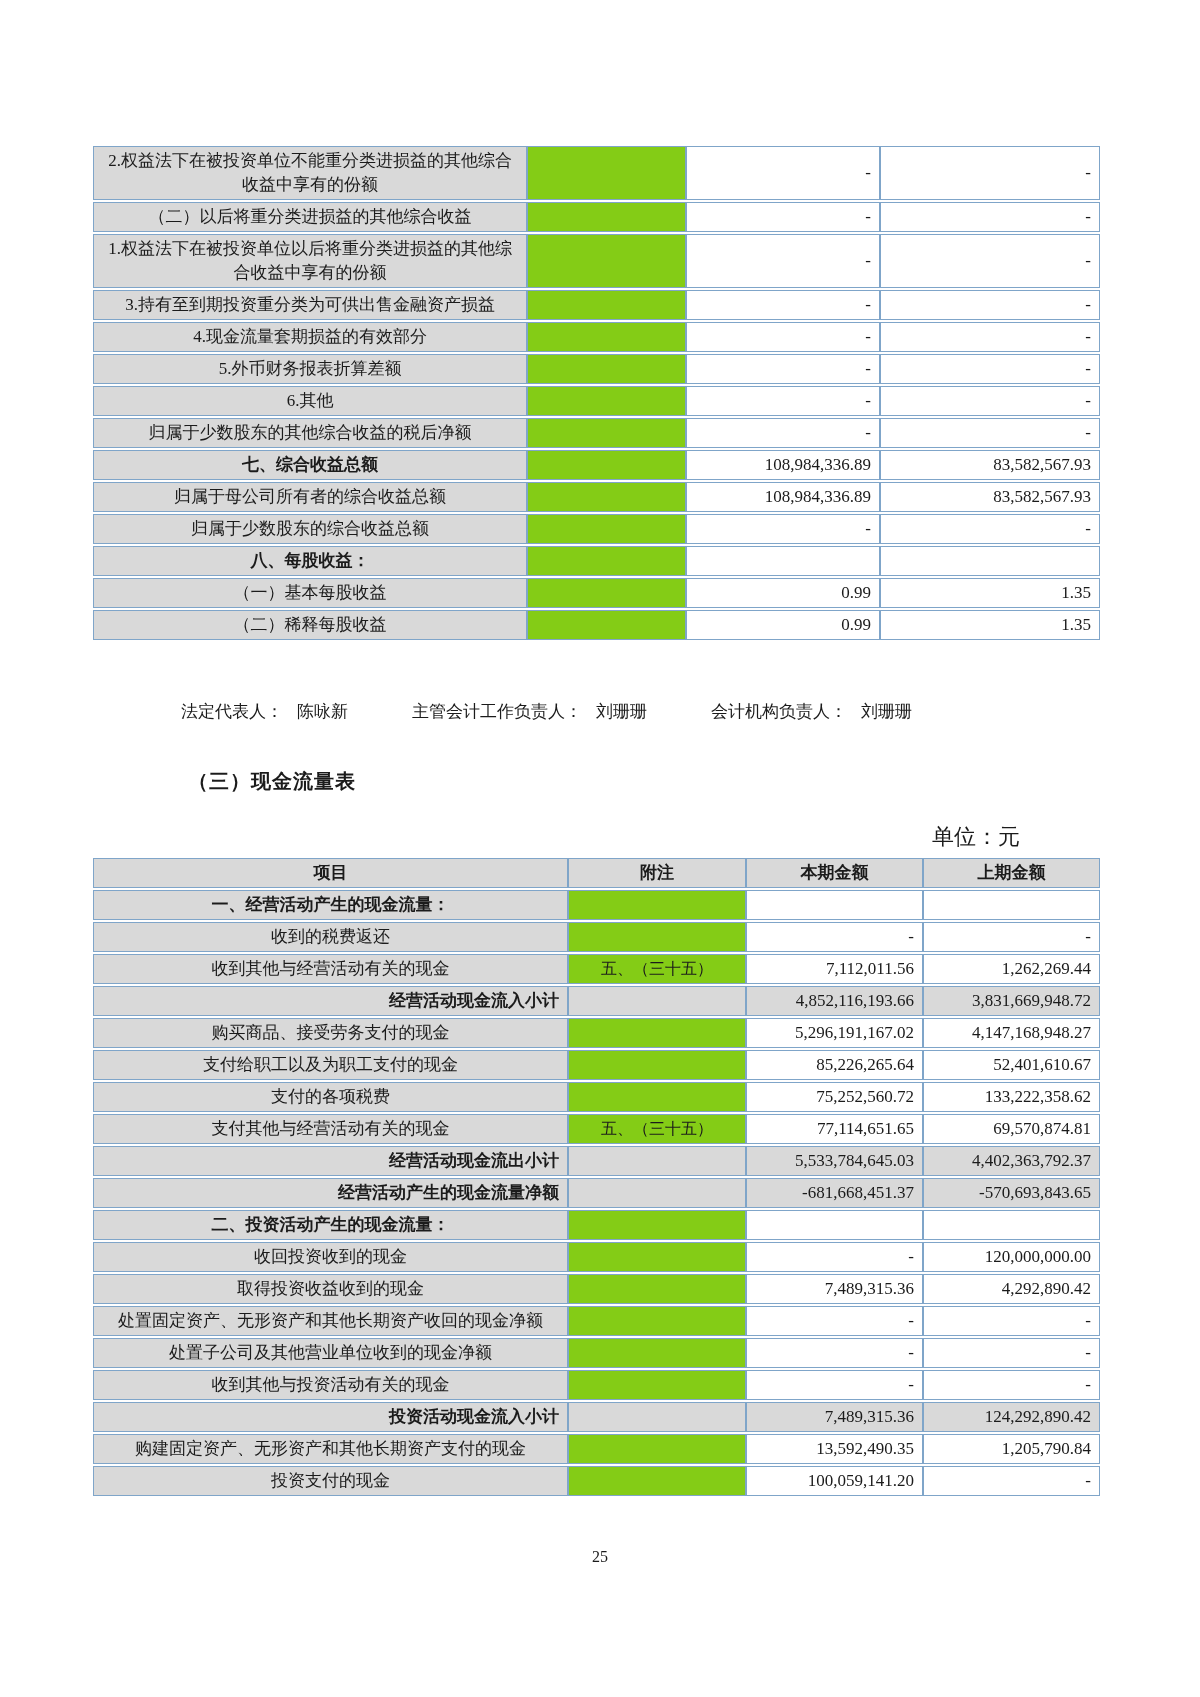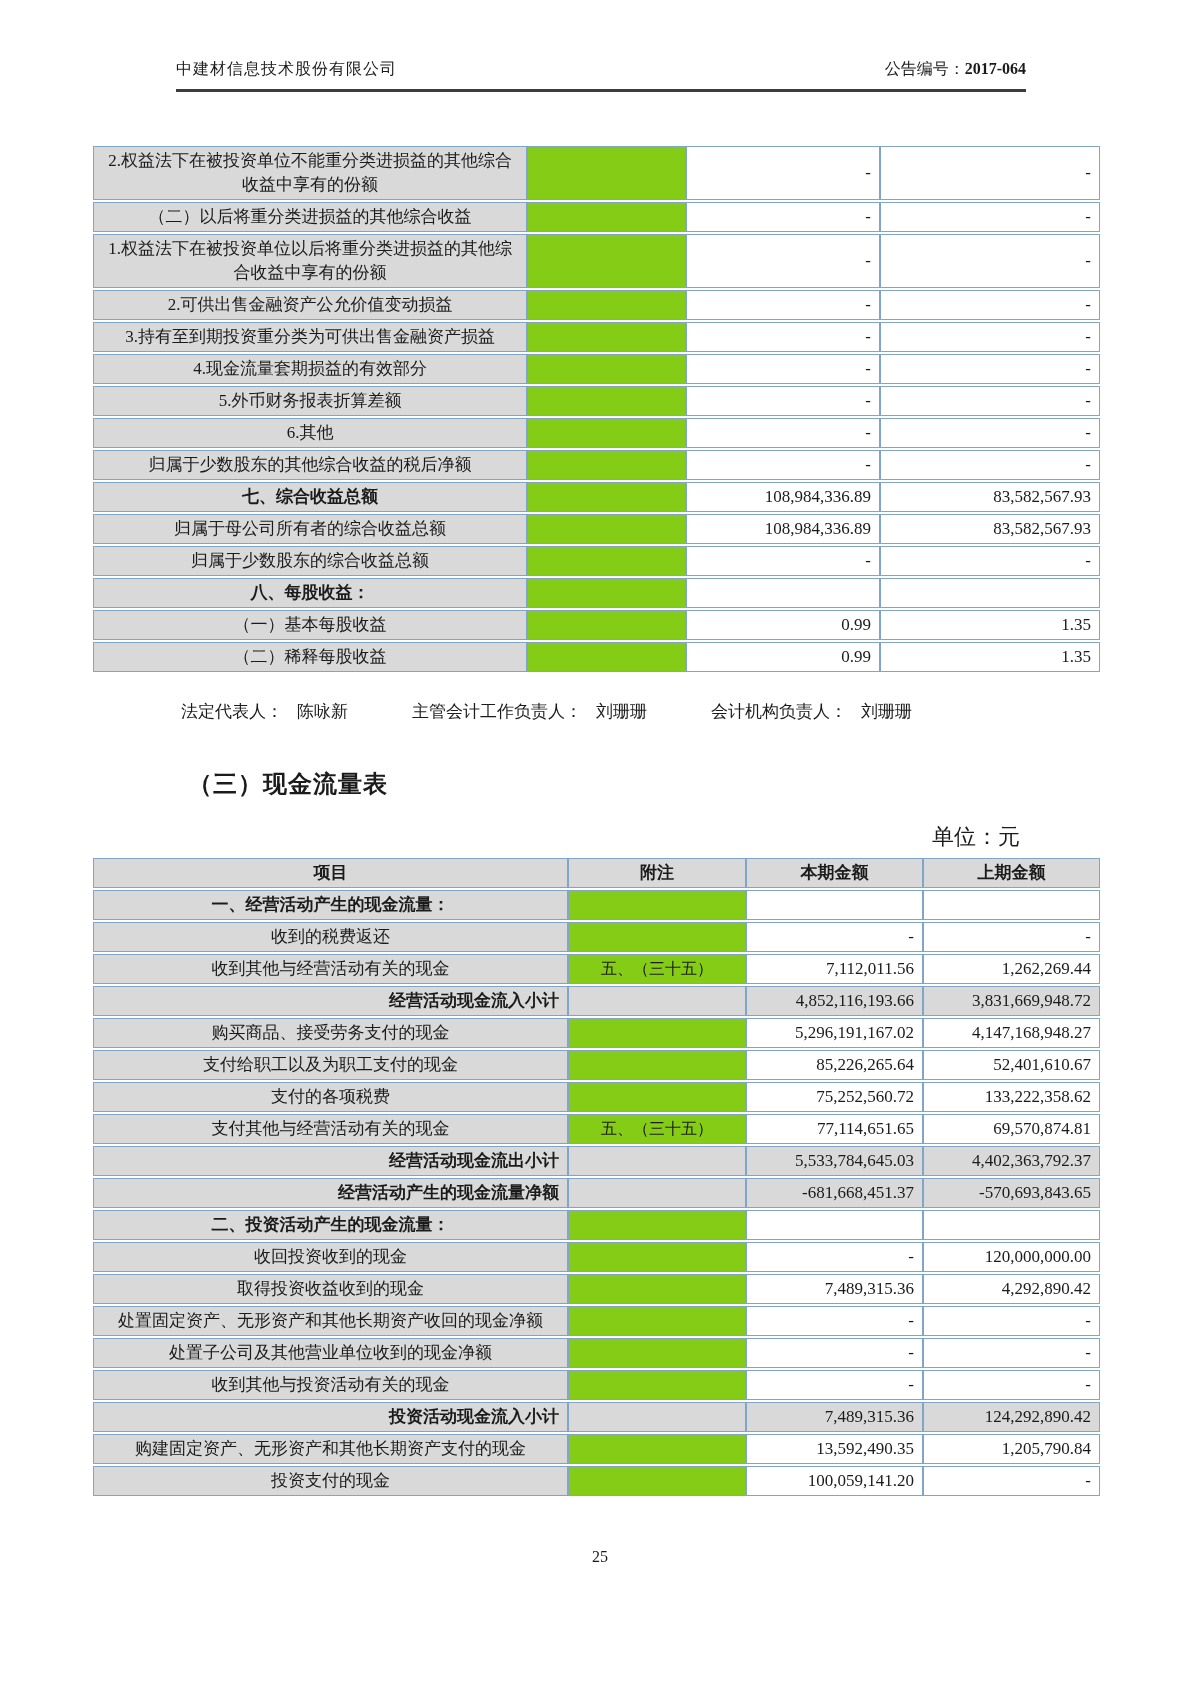--- a/index.html
+++ b/index.html
@@ -81,21 +81,21 @@
     gap:64px;
     font-size:17px;
     white-space:nowrap;
   }
   .signature .name{ margin-left:14px; }
 
   
   .section-title{
     position:absolute;
     left:188px; top:768px;
-    font-size:24px;
+    font-size:20px;
     font-weight:bold;
     letter-spacing:1px;
   }
   .unit-line{
     position:absolute;
     left:93px; top:822px;
     width:1007px;
     text-align:right;
     padding-right:80px;
     box-sizing:border-box;
@@ -109,24 +109,20 @@
     width:1200px;
     text-align:center;
     font-size:16px;
   }
 </style>
 </head>
 <body>
 
 <div class="page">
 
-  <div class="doc-header">
-    <span class="company">中建材信息技术股份有限公司</span>
-    <span class="notice"><span>公告编号：</span><b>2017-064</b></span>
-  </div>
 
   <table class="fin-table income">
     <colgroup>
       <col style="width:434px">
         <col style="width:159px">
         <col style="width:194px">
         <col style="width:220px">
     </colgroup>
     <tbody>
         <tr class="row-item">
@@ -136,26 +132,20 @@
           <td class="c-prev">-</td>
         </tr>
         <tr class="row-item">
           <td class="c-label">（二）以后将重分类进损益的其他综合收益</td>
           <td class="c-note"></td>
           <td class="c-cur">-</td>
           <td class="c-prev">-</td>
         </tr>
         <tr class="row-item">
           <td class="c-label">1.权益法下在被投资单位以后将重分类进损益的其他综合收益中享有的份额</td>
-          <td class="c-note"></td>
-          <td class="c-cur">-</td>
-          <td class="c-prev">-</td>
-        </tr>
-        <tr class="row-item">
-          <td class="c-label">2.可供出售金融资产公允价值变动损益</td>
           <td class="c-note"></td>
           <td class="c-cur">-</td>
           <td class="c-prev">-</td>
         </tr>
         <tr class="row-item">
           <td class="c-label">3.持有至到期投资重分类为可供出售金融资产损益</td>
           <td class="c-note"></td>
           <td class="c-cur">-</td>
           <td class="c-prev">-</td>
         </tr>

